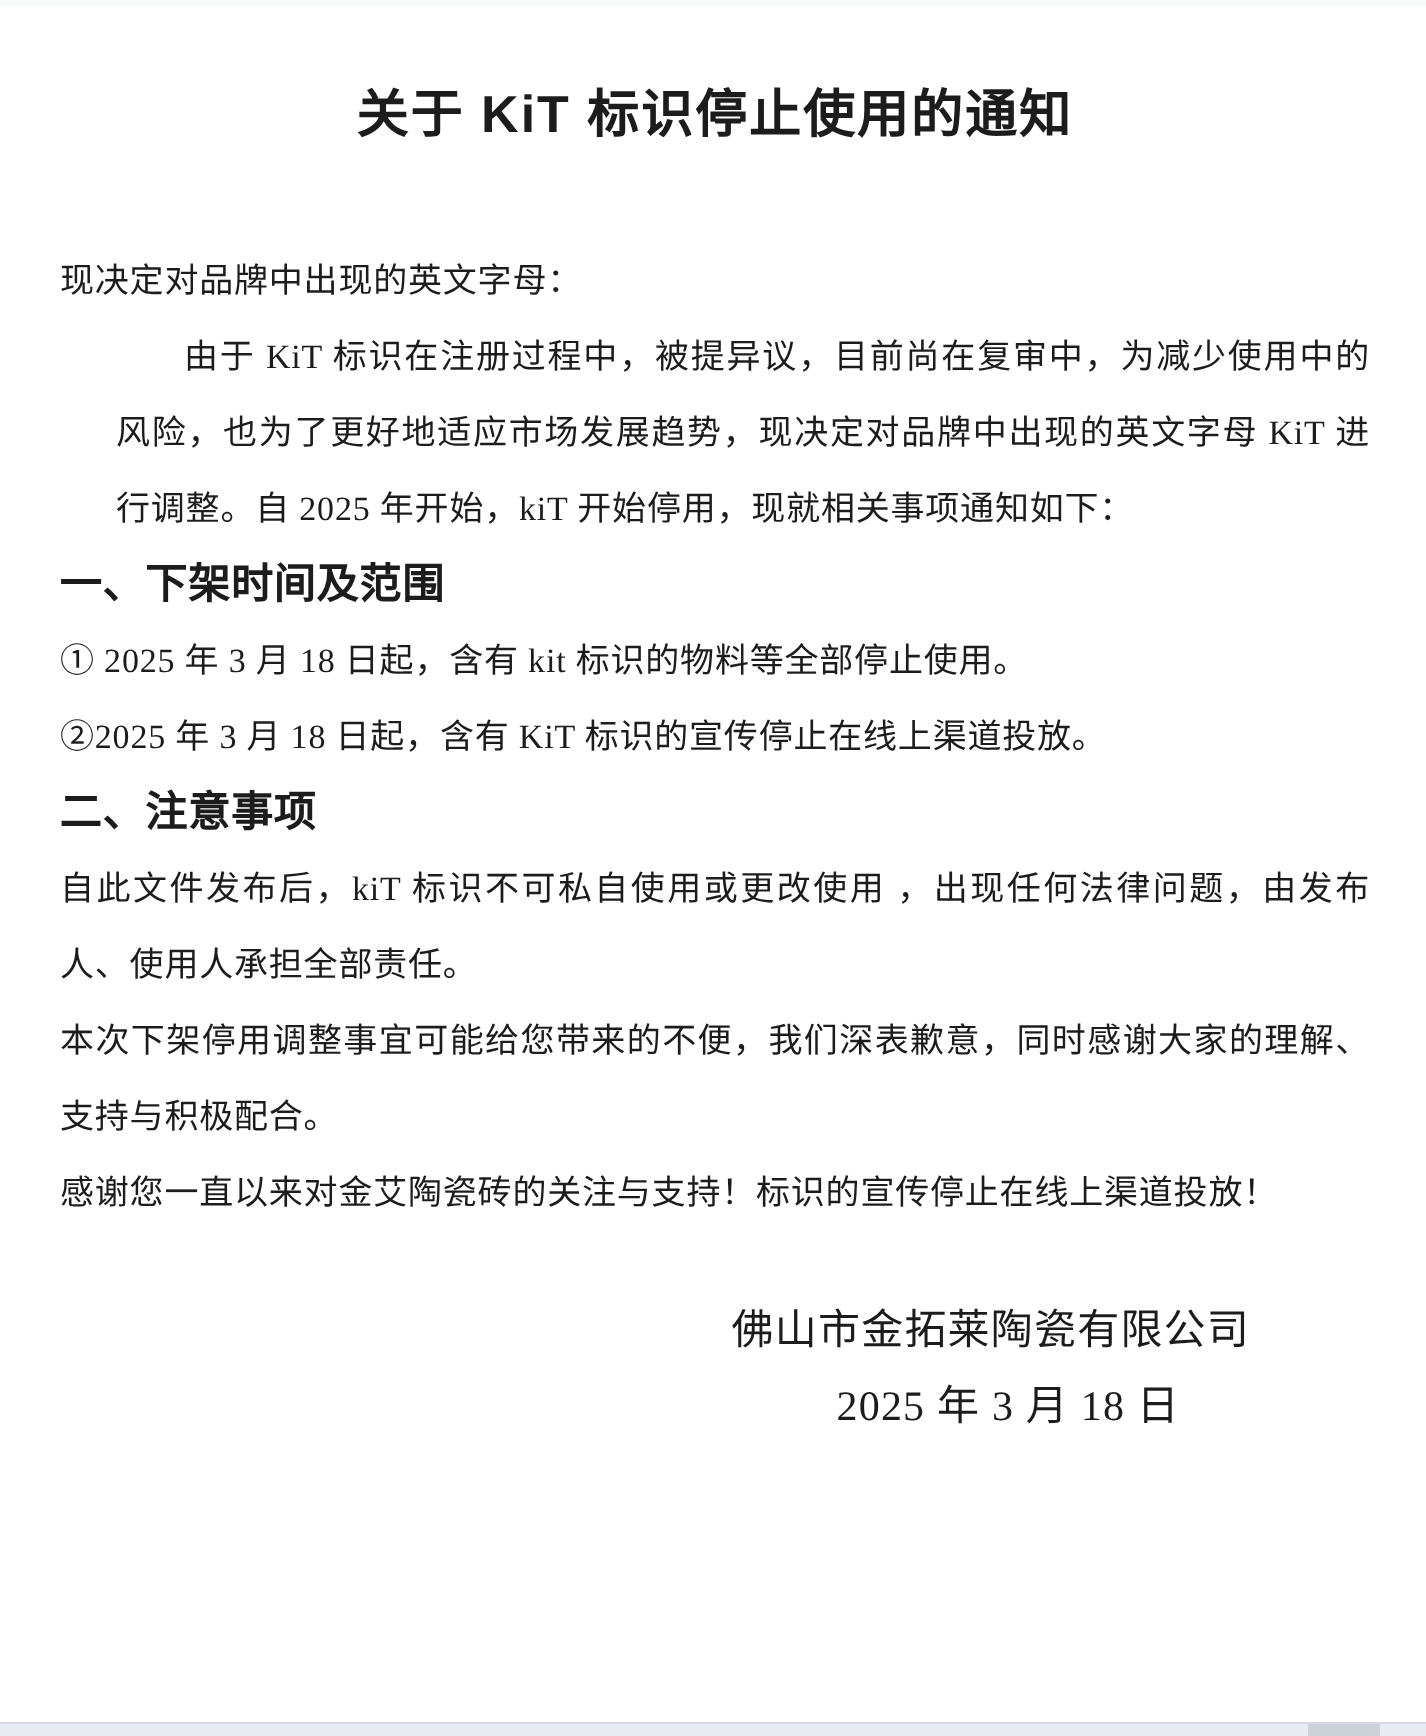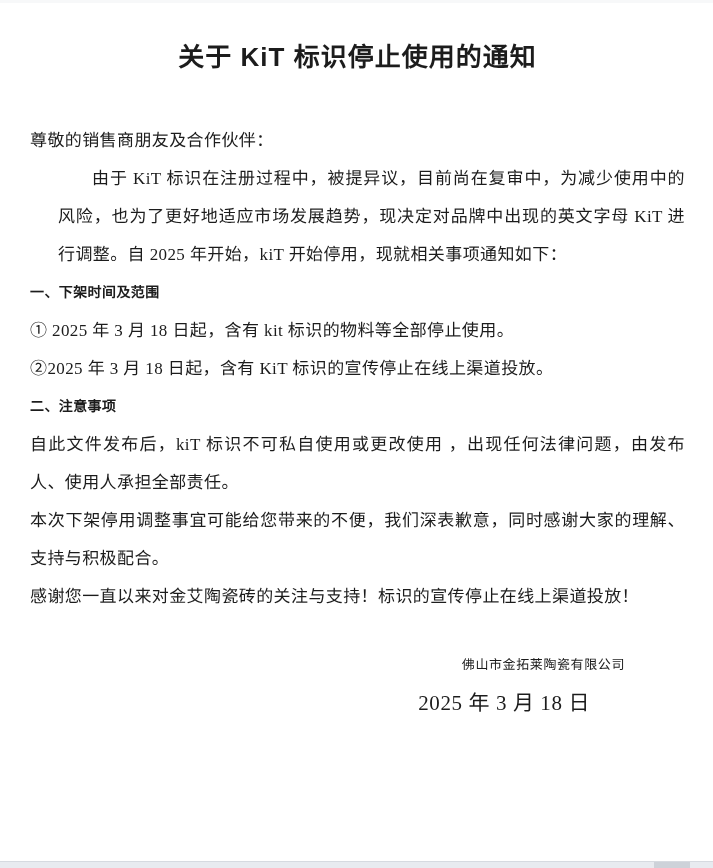--- a/index.html
+++ b/index.html
@@ -28,29 +28,29 @@
   }
   .body-text {
     font-size: 17px;
     line-height: 38px;
     text-align: justify;
     letter-spacing: 0.4px;
   }
   .greeting { margin-top: 48px; }
   .intro { text-indent: 2em; margin-left: 28px; }
   .sec-heading {
-    font-family: Liberation Mono, monospace;
+    font-family: Liberation Sans, sans-serif;
     font-weight: 700;
-    font-size: 14px;
+    font-size: 21px;
     line-height: 38px;
     letter-spacing: 0.4px;
   }
   .sign-block { margin-top: 30px; }
   .sign-company {
-    font-size: 13px; line-height: 38px;
+    font-size: 21px; line-height: 38px;
     text-align: right; padding-right: 60px;
     letter-spacing: 0.6px;
   }
   .sign-date {
     font-size: 21px; line-height: 38px;
     text-align: right; padding-right: 95px;
     letter-spacing: 0.6px;
   }
   .bottom-bar {
     position: absolute; left: 0; right: 0; bottom: 0; height: 7px;
@@ -64,21 +64,21 @@
 </style>
 </head>
 <body>
 
 <div class="top-strip"></div>
 
 <div class="doc">
 
   <h1 class="doc-title">关于 KiT 标识停止使用的通知</h1>
 
-  <p class="body-text greeting">尊敬的销售商朋友及合作伙伴：</p>
+  <p class="body-text greeting">现决定对品牌中出现的英文字母：</p>
 
   <p class="body-text intro">由于 KiT 标识在注册过程中，被提异议，目前尚在复审中，为减少使用中的风险，也为了更好地适应市场发展趋势，现决定对品牌中出现的英文字母 KiT 进行调整。自 2025 年开始，kiT 开始停用，现就相关事项通知如下：</p>
 
   <h2 class="sec-heading">一、下架时间及范围</h2>
 
   <p class="body-text">① 2025 年 3 月 18 日起，含有 kit 标识的物料等全部停止使用。</p>
 
   <p class="body-text">②2025 年 3 月 18 日起，含有 KiT 标识的宣传停止在线上渠道投放。</p>
 
   <h2 class="sec-heading">二、注意事项</h2>

